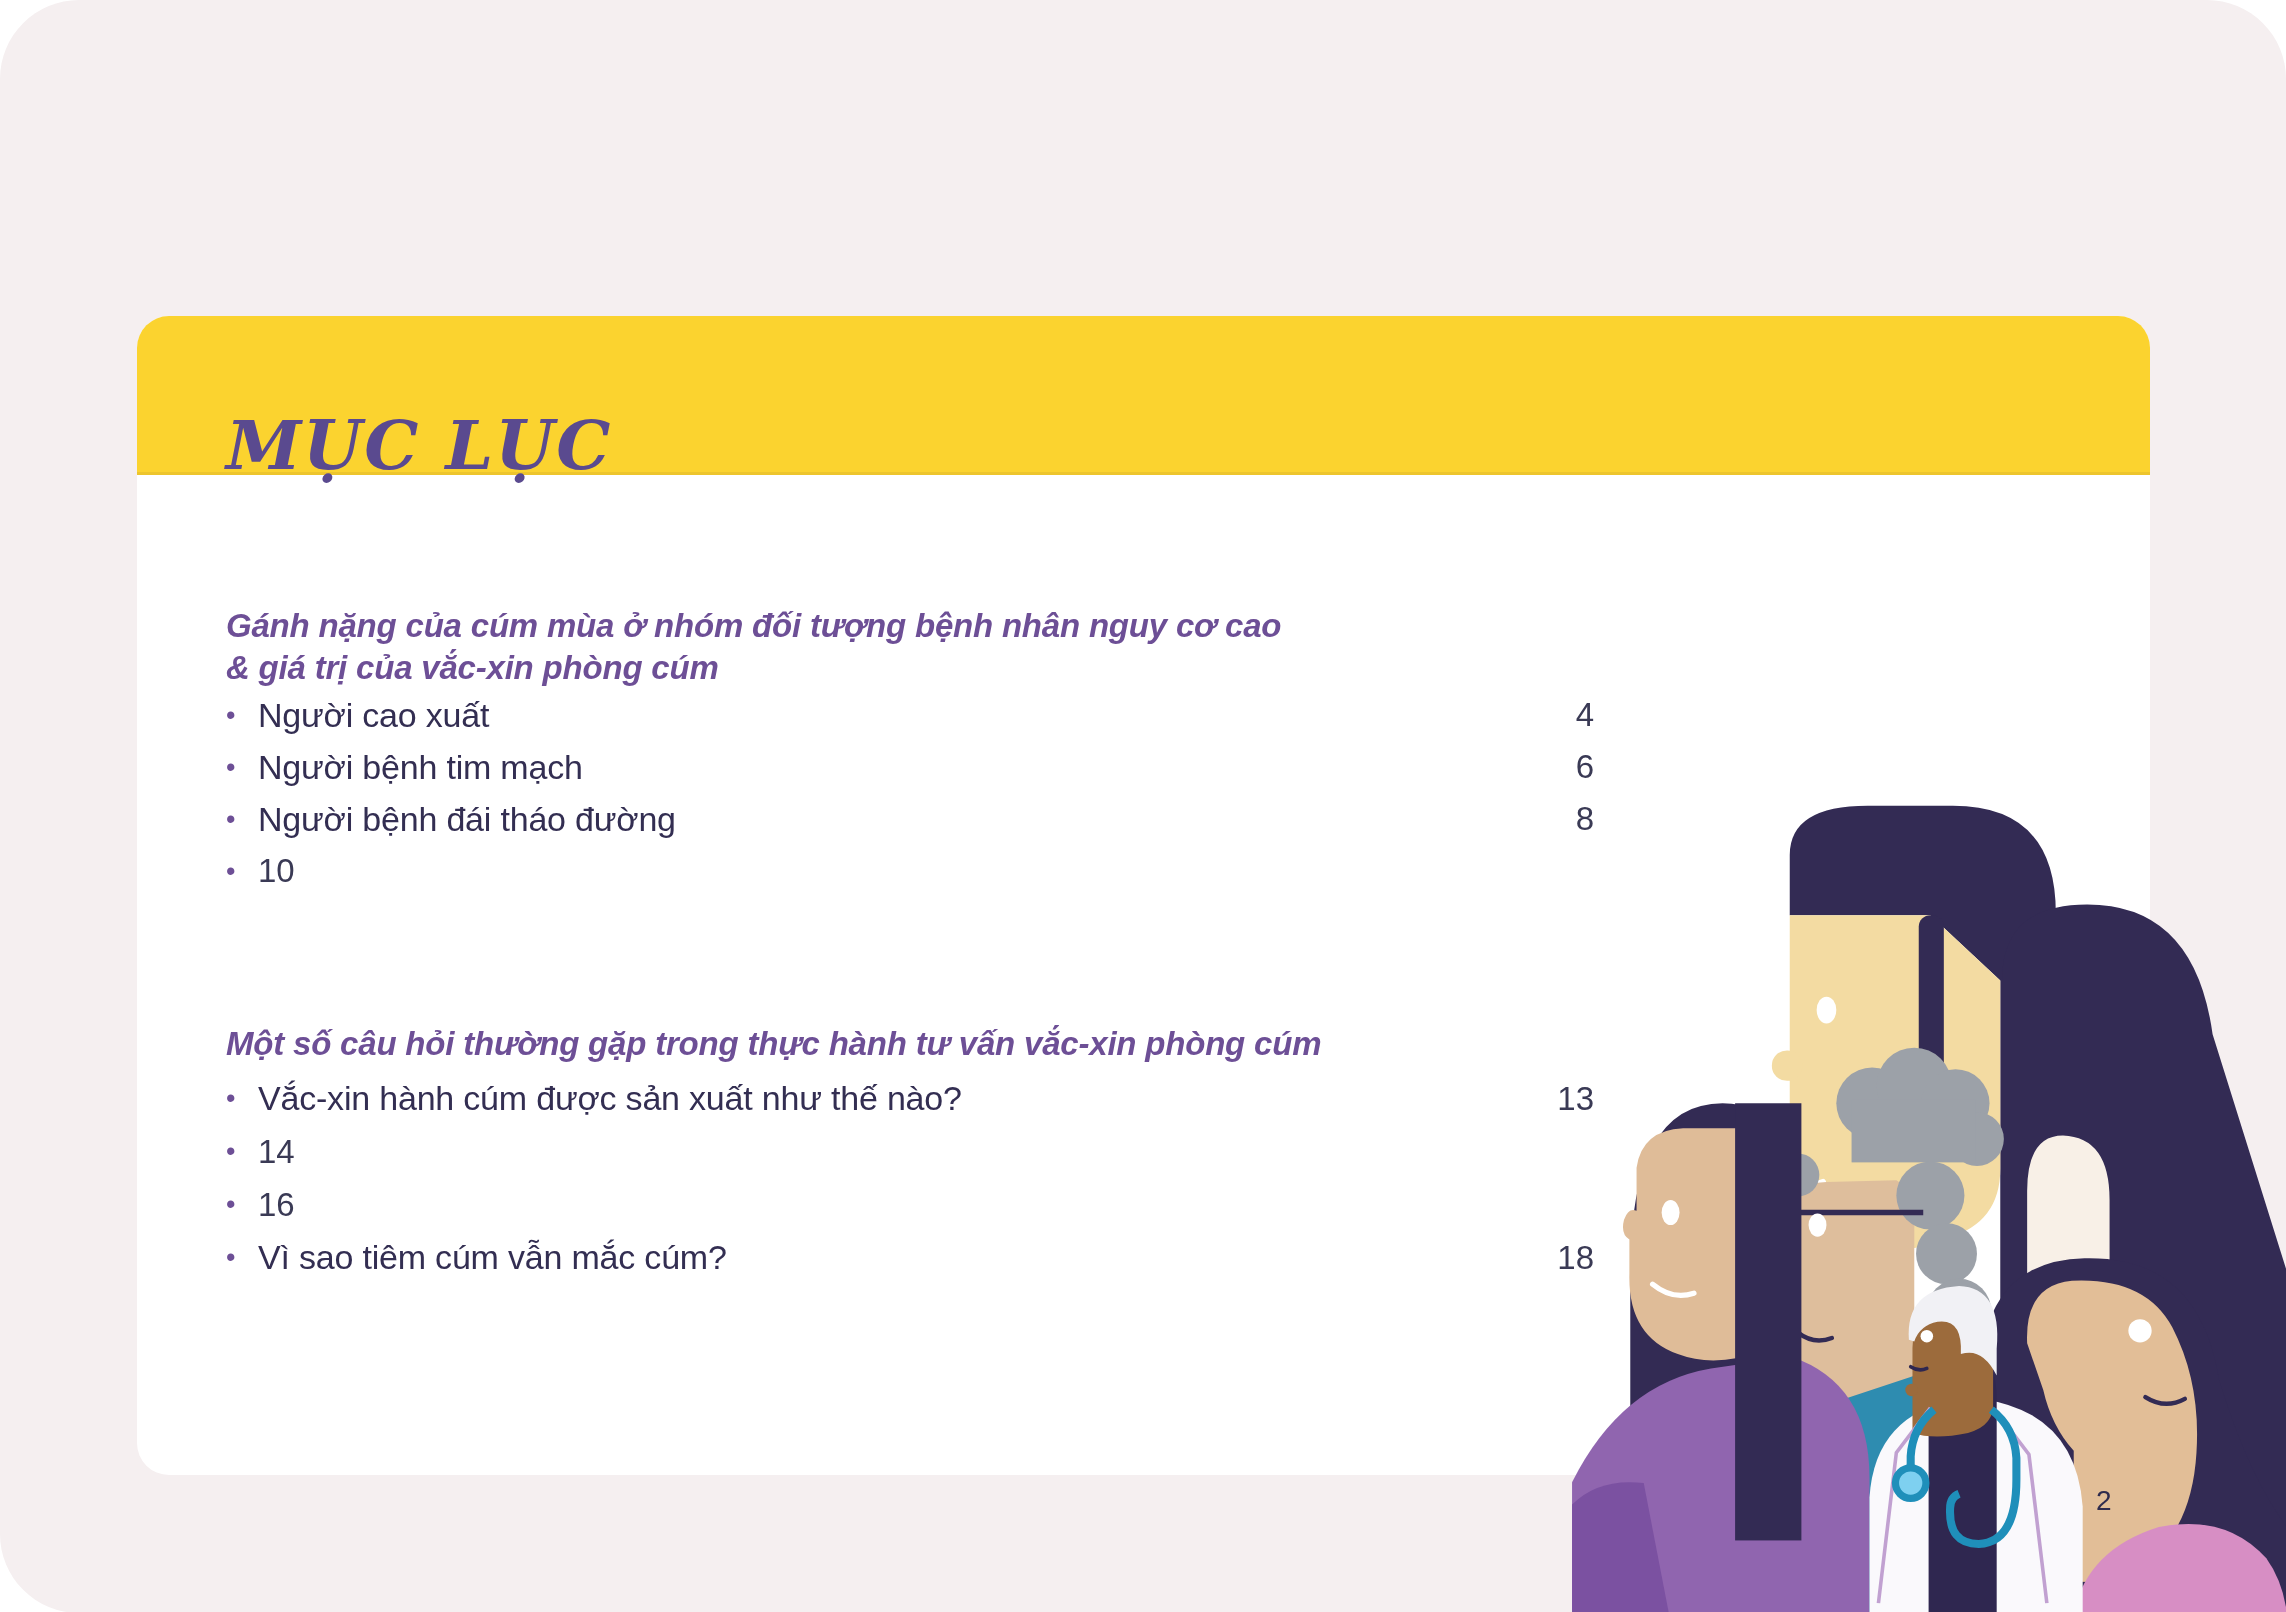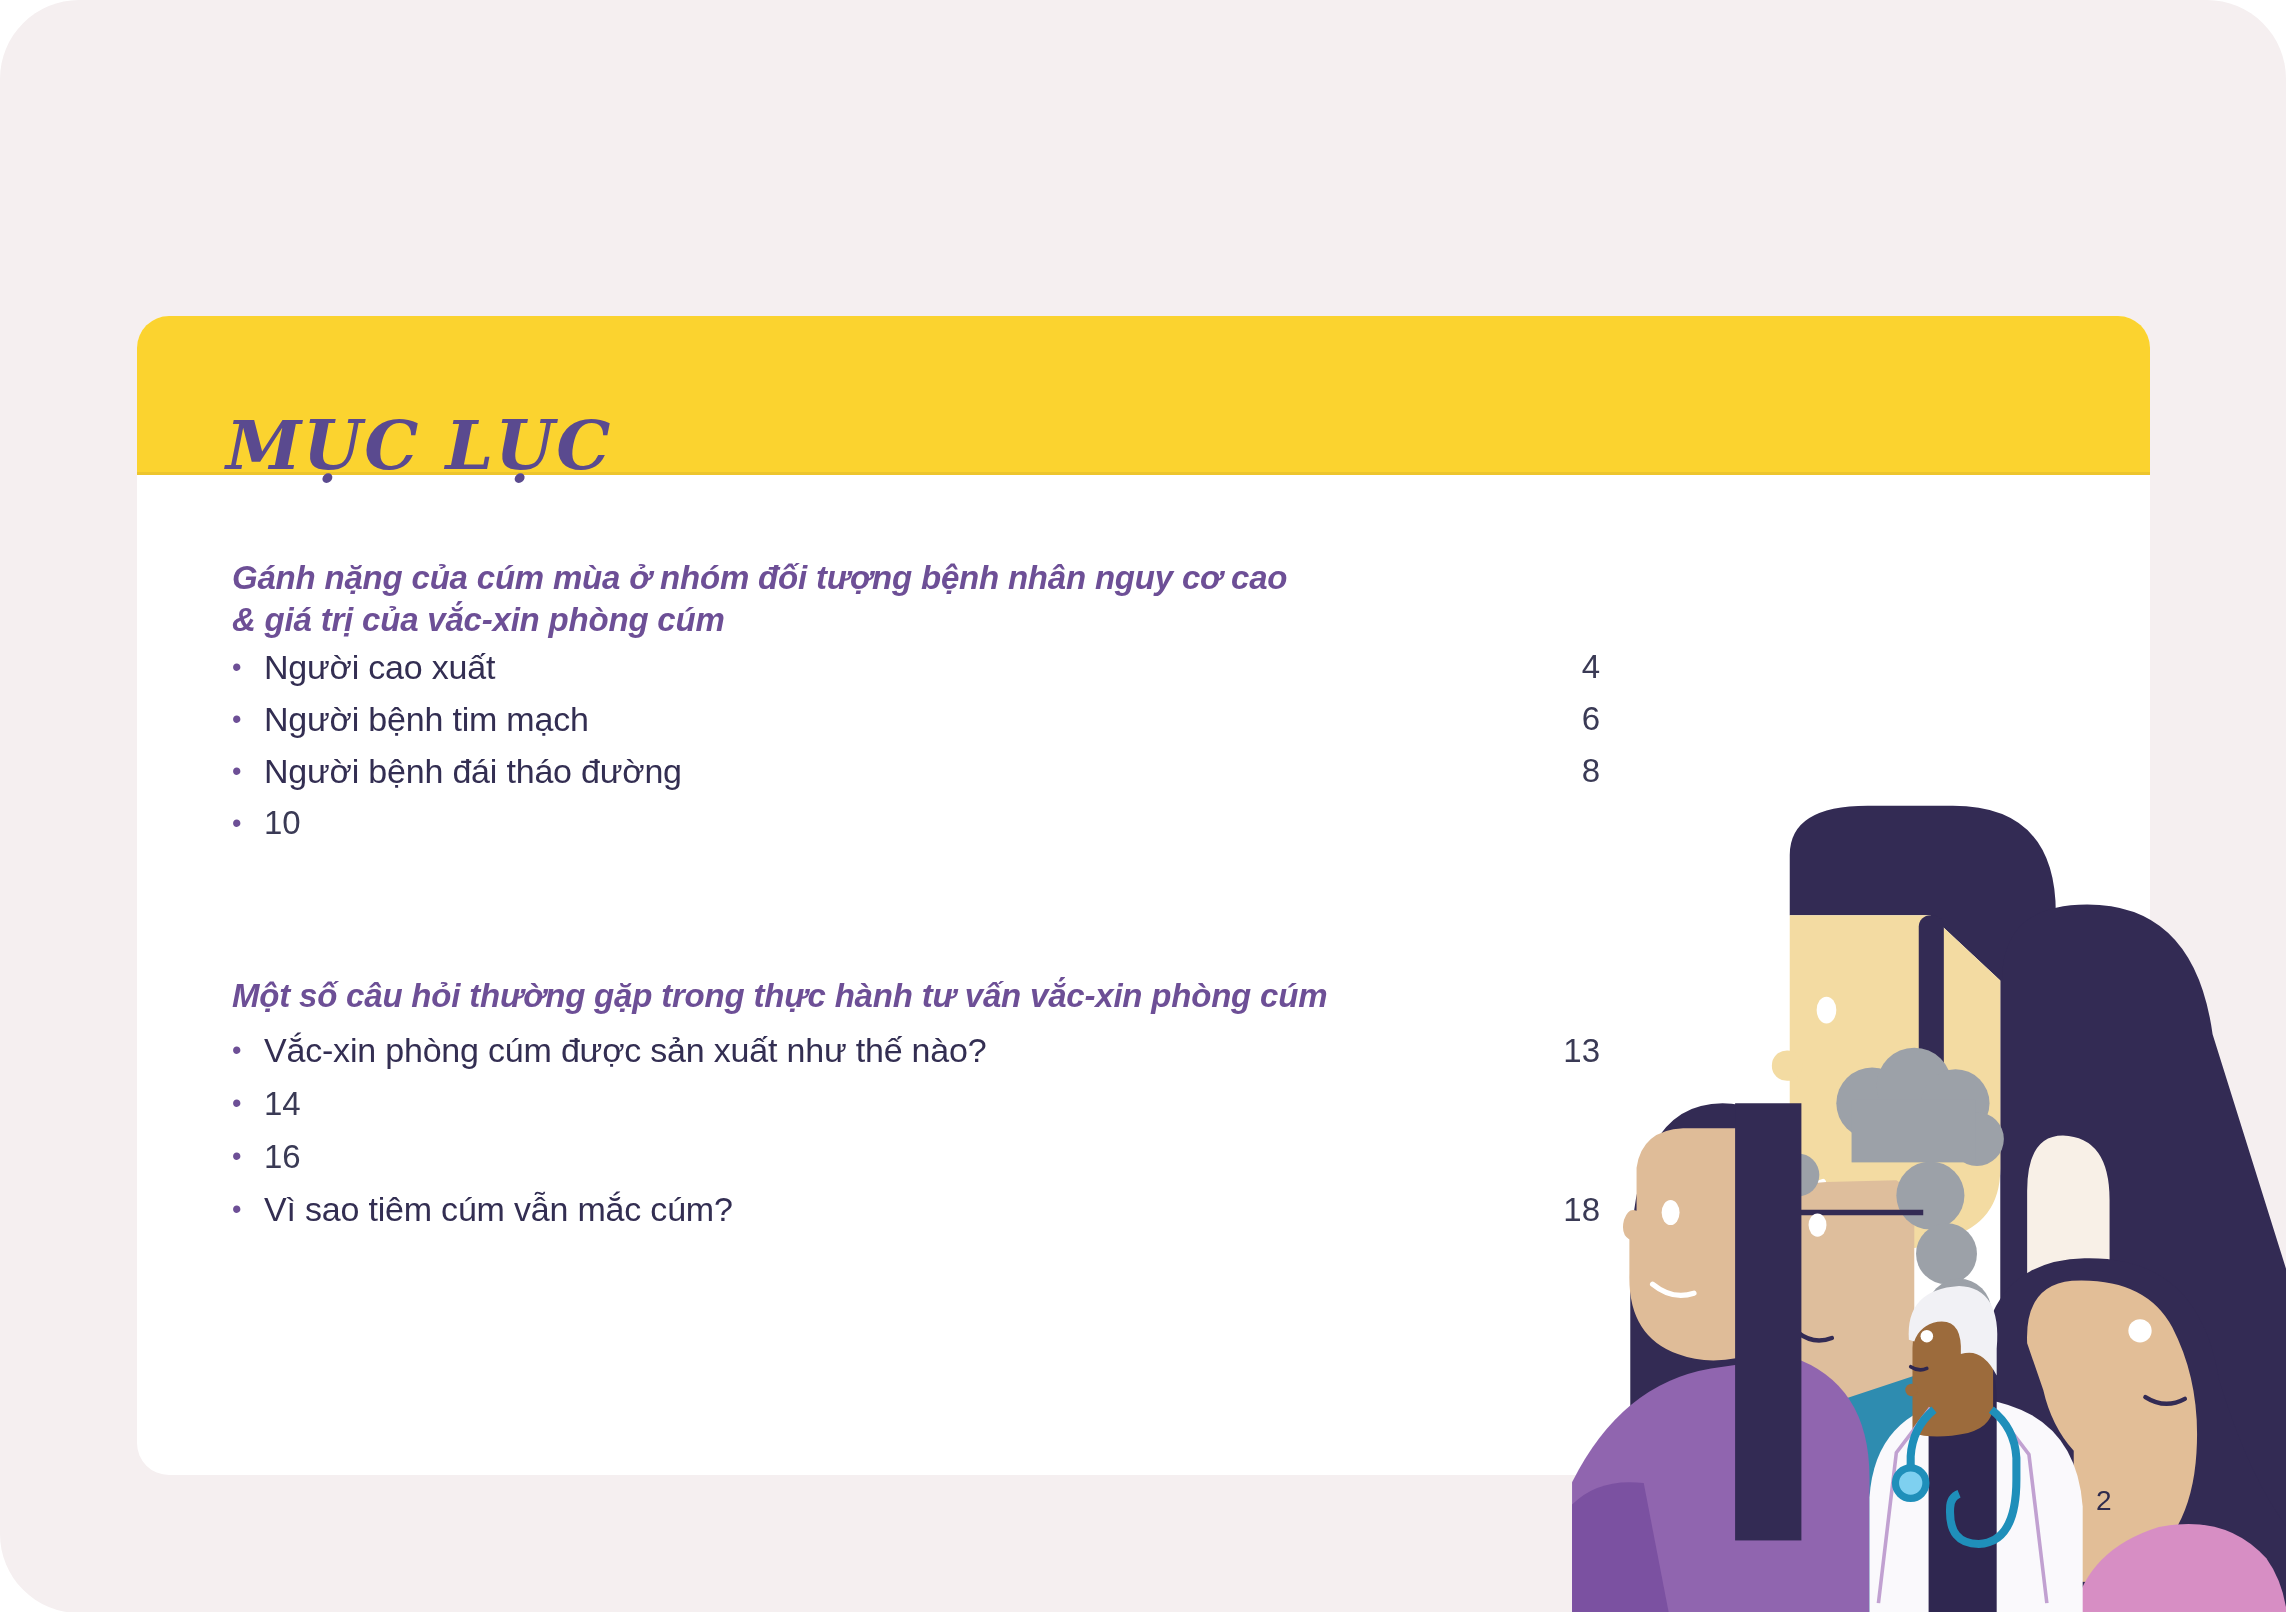--- a/index.html
+++ b/index.html
@@ -20,21 +20,21 @@
     background:#FBD32F;border-radius:32px 32px 0 0;
     border-bottom:3.6px solid #EDC52D;
   }
   .page-title{
     position:absolute;left:89px;top:0;height:156px;line-height:163px;
     font-family:"DejaVu Serif","Liberation Serif",serif;
     font-style:italic;font-weight:bold;font-size:68px;letter-spacing:1.8px;
     color:#5A4A8F;
     margin-top:48px;
   }
-  .content{position:absolute;left:232px;width:1368px;}
+  .content{position:absolute;left:226px;width:1368px;margin-top:48px;}
   .sec-heading{
     font-style:italic;font-weight:bold;font-size:33px;line-height:42px;
     color:#6D4F96;letter-spacing:-0.2px;
   }
   .sec1-heading{top:557px;}
   .sec2-heading{top:975px;}
   .toc-list{display:block;}
   .list1{top:641px;}
   .list1 .row{height:52px;}
   .list2{top:1024px;}
@@ -92,21 +92,21 @@
     </div>
   </div>
 
   <div class="content sec-heading sec2-heading" style="position:absolute;">
     <div>Một số câu hỏi thường gặp trong thực hành tư vấn vắc-xin phòng cúm</div>
   </div>
 
   <div class="content toc-list list2" style="position:absolute;">
     <div class="row">
       <span class="bullet">•</span>
-      <span class="label">Vắc-xin phòng cúm được sản xuất như thế nào?</span>
+      <span class="label">Vắc-xin hành cúm được sản xuất như thế nào?</span>
       <span class="pagenum">13</span>
     </div>
     <div class="row">
       <span class="bullet">•</span>
       <span class="pagenum">14</span>
     </div>
     <div class="row">
       <span class="bullet">•</span>
       <span class="pagenum">16</span>
     </div>

